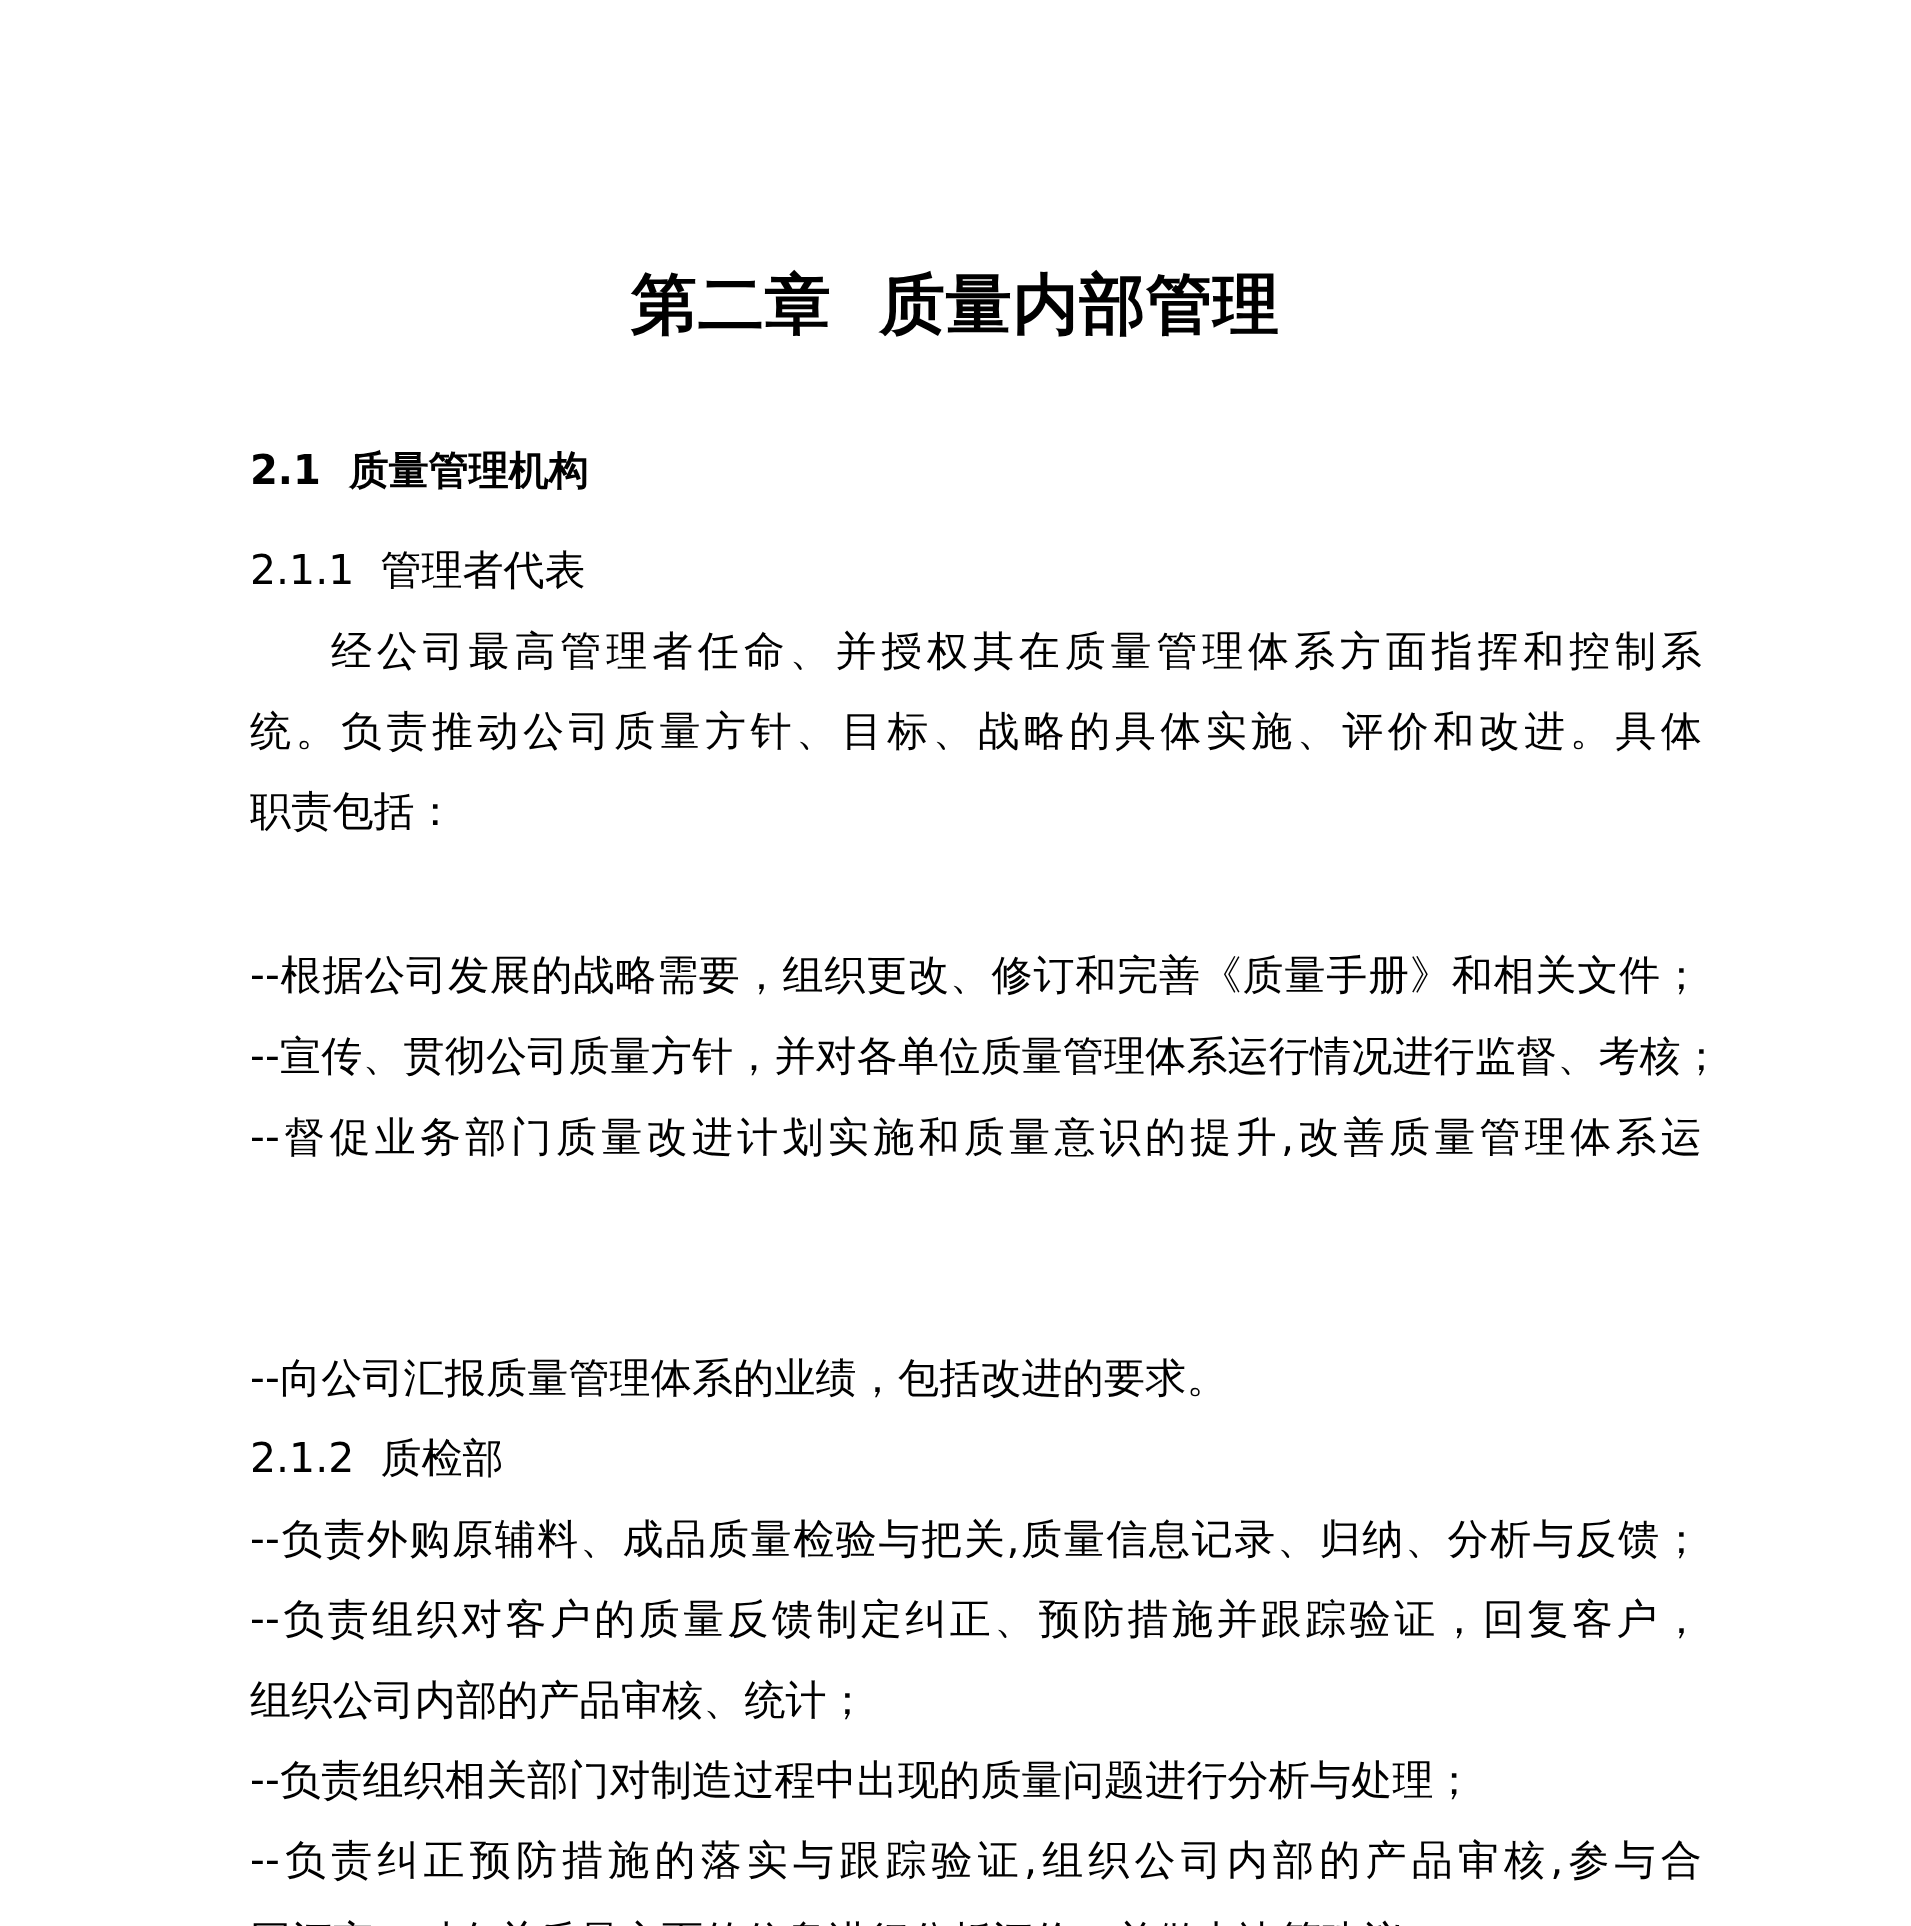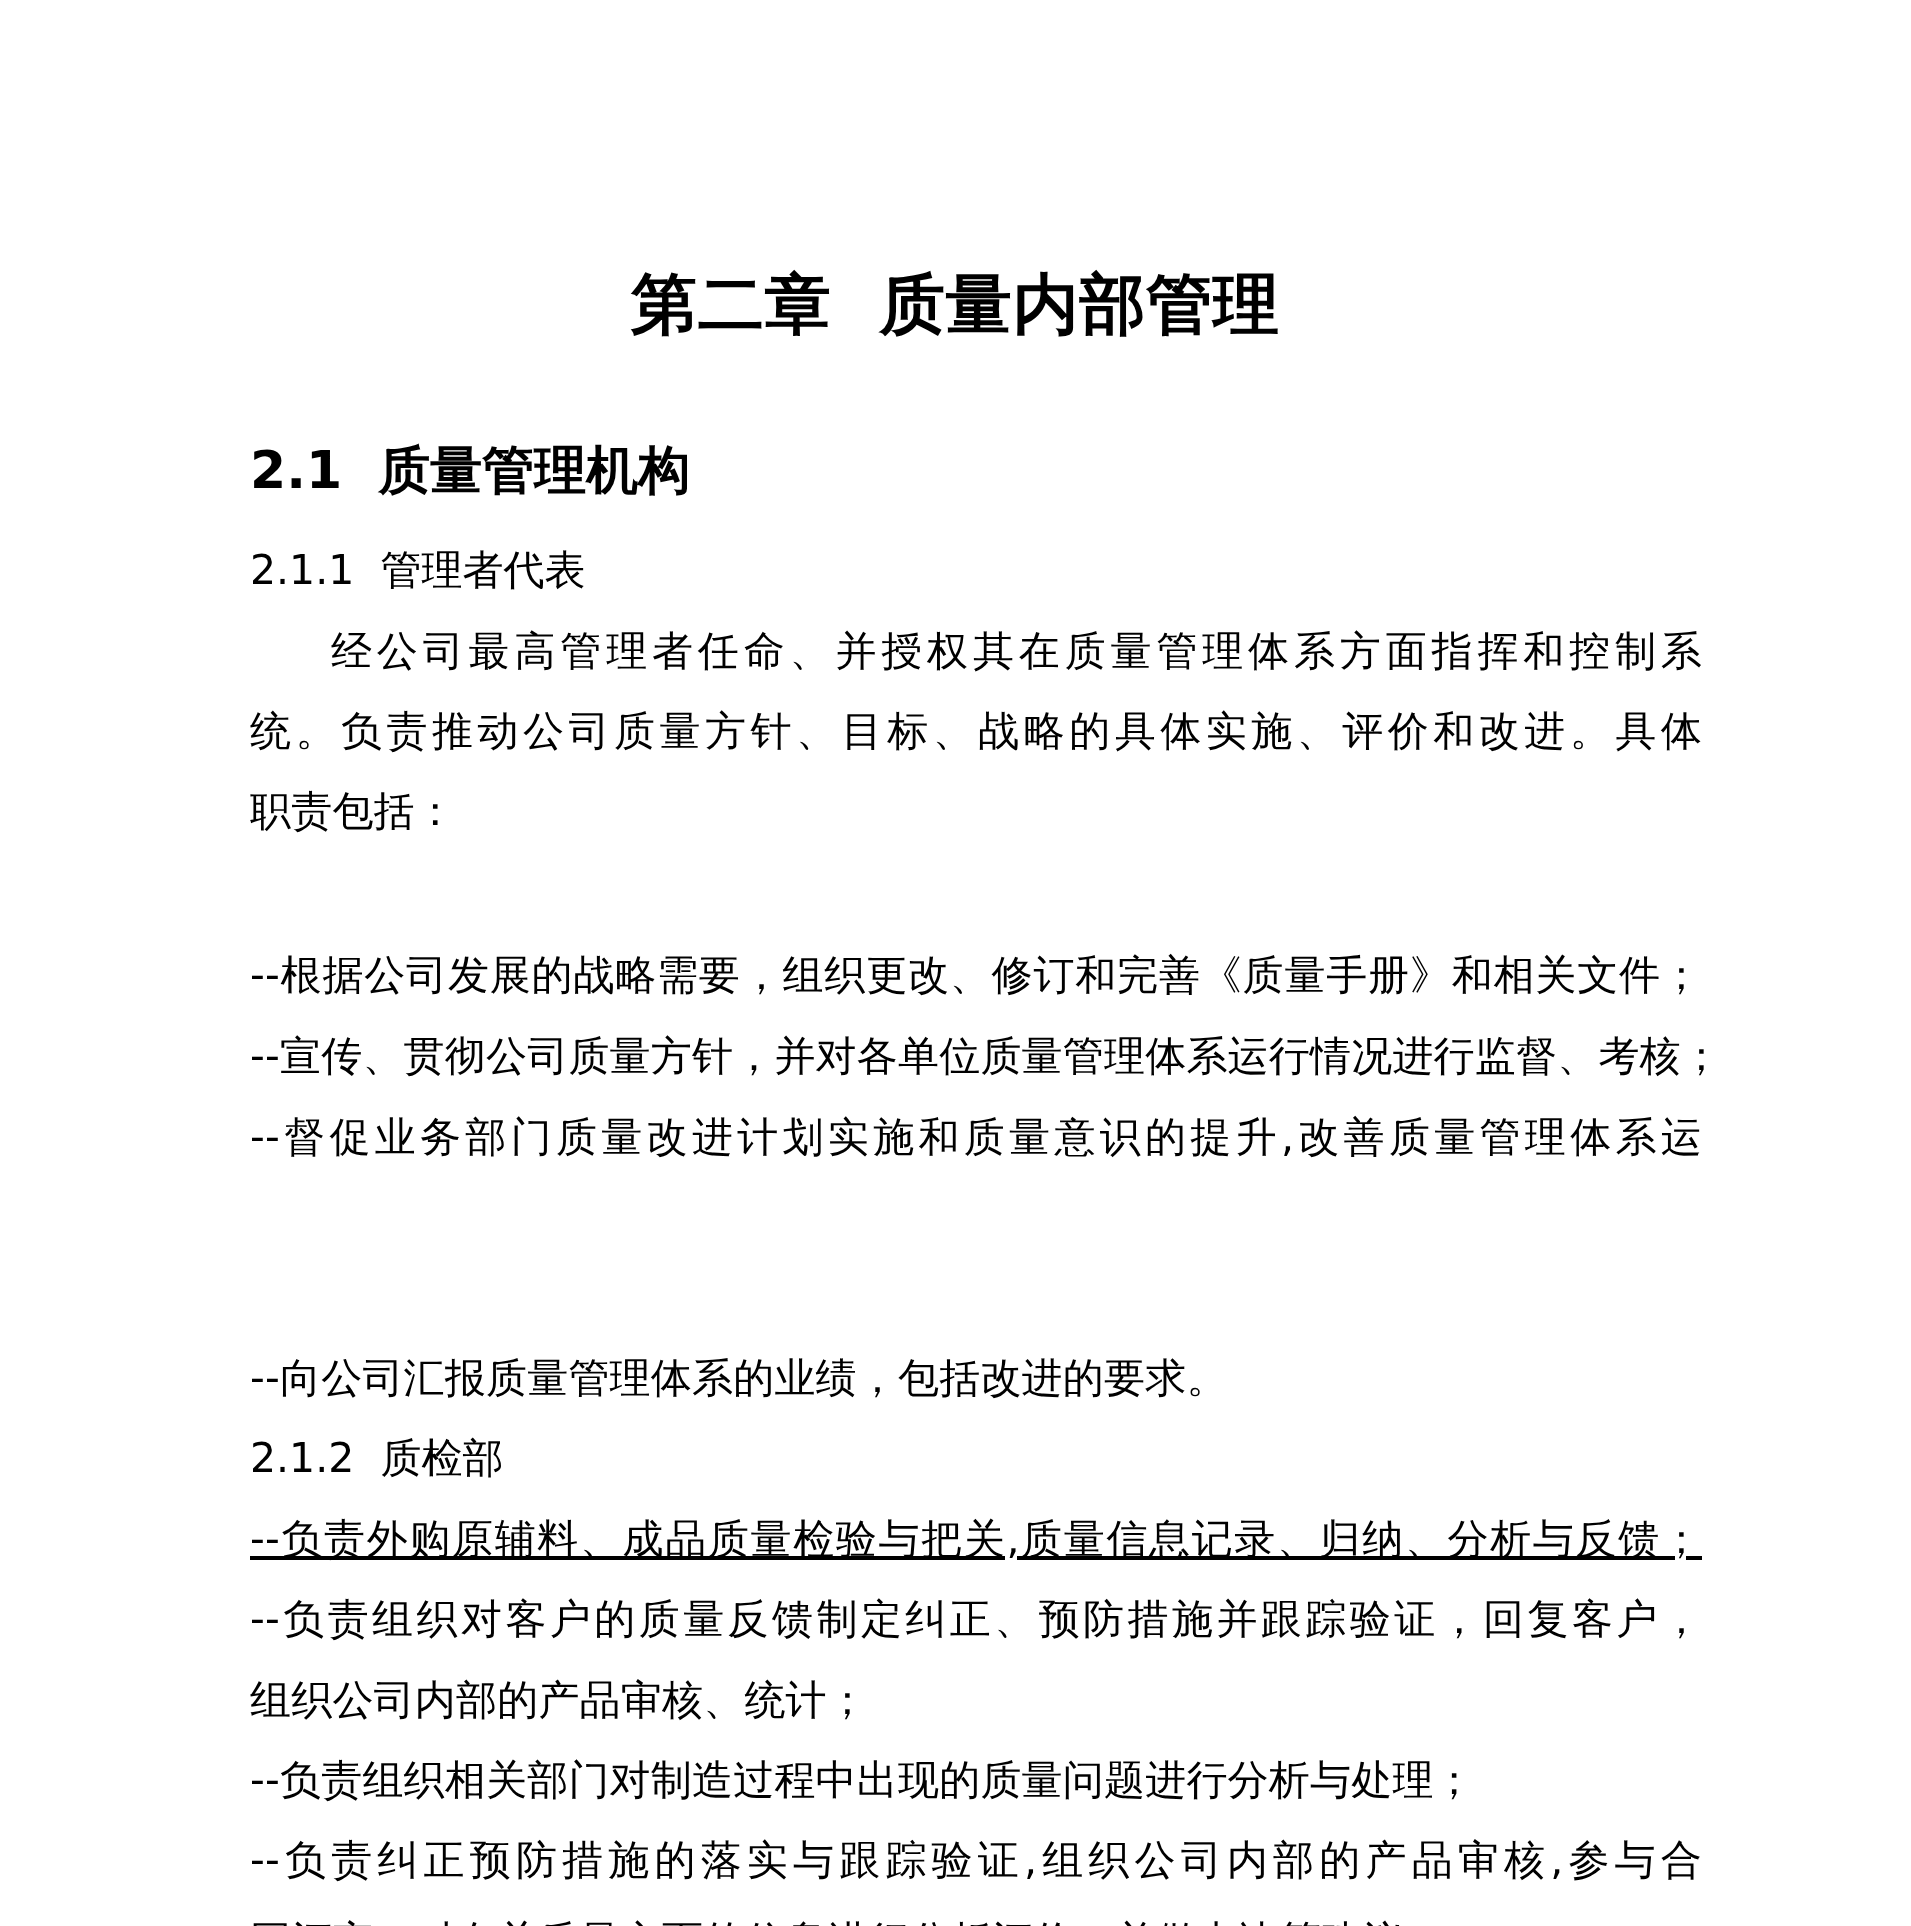--- a/index.html
+++ b/index.html
@@ -31,21 +31,21 @@
       font-size: 66px;
       line-height: 77px;
       font-weight: bold;
       letter-spacing: 0.8px;
       white-space: pre;
     }
     .section-heading {
       position: absolute;
       left: 250px;
       top: 439px;
-      font-size: 52px;
+      font-size: 40px;
       line-height: 62px;
       font-weight: bold;
       white-space: pre;
     }
     .sub-heading {
       position: absolute;
       left: 250px;
       font-size: 41px;
       line-height: 58px;
       white-space: pre;
@@ -83,21 +83,21 @@
   <div class="line justify" style="top:702px;">统。负责推动公司质量方针、目标、战略的具体实施、评价和改进。具体</div>
   <div class="line" style="top:782px;">职责包括：</div>
 
   <div class="line justify" style="top:946px;">--根据公司发展的战略需要，组织更改、修订和完善《质量手册》和相关文件；</div>
   <div class="line justify" style="top:1027px;">--宣传、贯彻公司质量方针，并对各单位质量管理体系运行情况进行监督、考核；</div>
   <div class="line justify" style="top:1108px;">--督促业务部门质量改进计划实施和质量意识的提升,改善质量管理体系运</div>
   <div class="line" style="top:1349px;">--向公司汇报质量管理体系的业绩，包括改进的要求。</div>
 
   <div class="sub-heading" style="top:1429px;">2.1.2  质检部</div>
 
-  <div class="line justify" style="top:1510px;text-decoration:underline;">--负责外购原辅料、成品质量检验与把关,质量信息记录、归纳、分析与反馈；</div>
+  <div class="line justify" style="top:1510px;">--负责外购原辅料、成品质量检验与把关,质量信息记录、归纳、分析与反馈；</div>
   <div class="line justify" style="top:1590px;">--负责组织对客户的质量反馈制定纠正、预防措施并跟踪验证，回复客户，</div>
   <div class="line" style="top:1671px;">组织公司内部的产品审核、统计；</div>
   <div class="line" style="top:1751px;">--负责组织相关部门对制造过程中出现的质量问题进行分析与处理；</div>
   <div class="line justify" style="top:1831px;">--负责纠正预防措施的落实与跟踪验证,组织公司内部的产品审核,参与合</div>
   <div class="line" style="top:1912px;">同评审，对有关质量方面的信息进行分析评价，并做出决策建议；</div>
 
 </div>
 
 
 </body></html>

